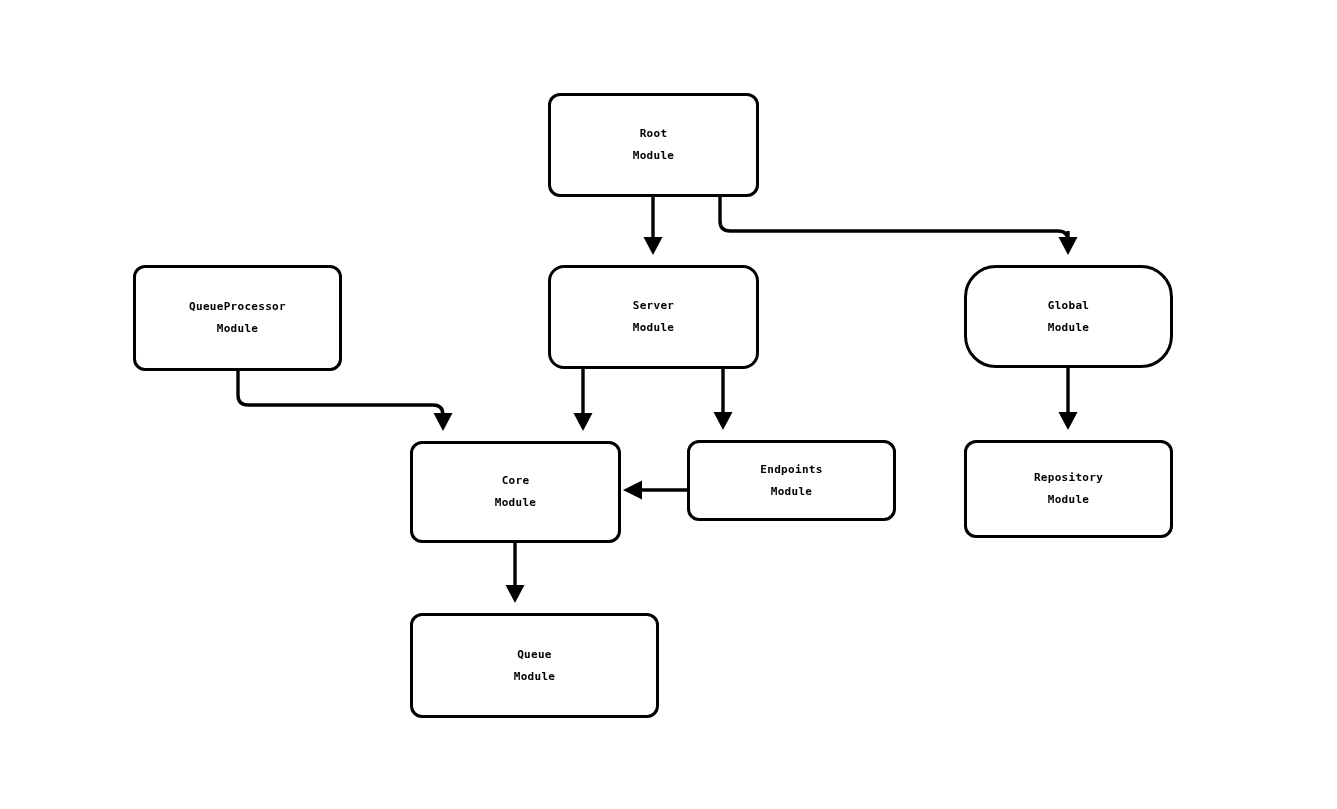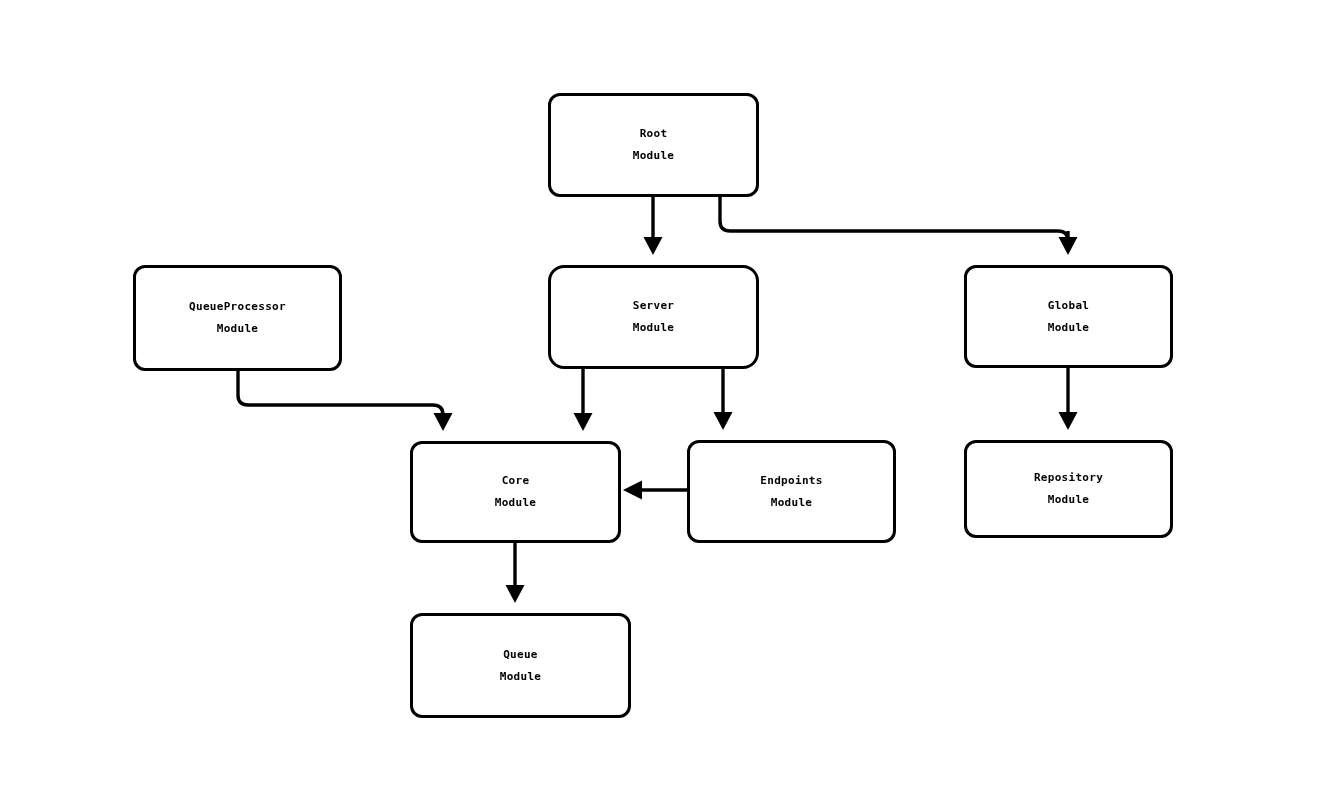--- a/index.html
+++ b/index.html
@@ -110,38 +110,38 @@
   <div class="node" style="left:133px; top:265px; width:209px; height:106px;">
     <span class="node-label">QueueProcessor
 Module</span>
   </div>
 
   <div class="node" style="left:548px; top:265px; width:211px; height:104px;border-radius:16px;">
     <span class="node-label">Server
 Module</span>
   </div>
 
-  <div class="node" style="left:964px; top:265px; width:209px; height:103px;">
+  <div class="node" style="left:964px; top:265px; width:209px; height:103px;border-radius:32px;">
     <span class="node-label">Global
 Module</span>
   </div>
 
   <div class="node" style="left:410px; top:441px; width:211px; height:102px;align-items:center;">
     <span class="node-label">Core
 Module</span>
   </div>
 
-  <div class="node" style="left:687px; top:440px; width:209px; height:103px;">
+  <div class="node" style="left:687px; top:440px; width:209px; height:81px;">
     <span class="node-label">Endpoints
 Module</span>
   </div>
 
   <div class="node" style="left:964px; top:440px; width:209px; height:98px;">
     <span class="node-label">Repository
 Module</span>
   </div>
 
-  <div class="node" style="left:410px; top:613px; width:221px; height:105px;">
+  <div class="node" style="left:410px; top:613px; width:249px; height:105px;">
     <span class="node-label">Queue
 Module</span>
   </div>
 
 </div>
 
 </body></html>

